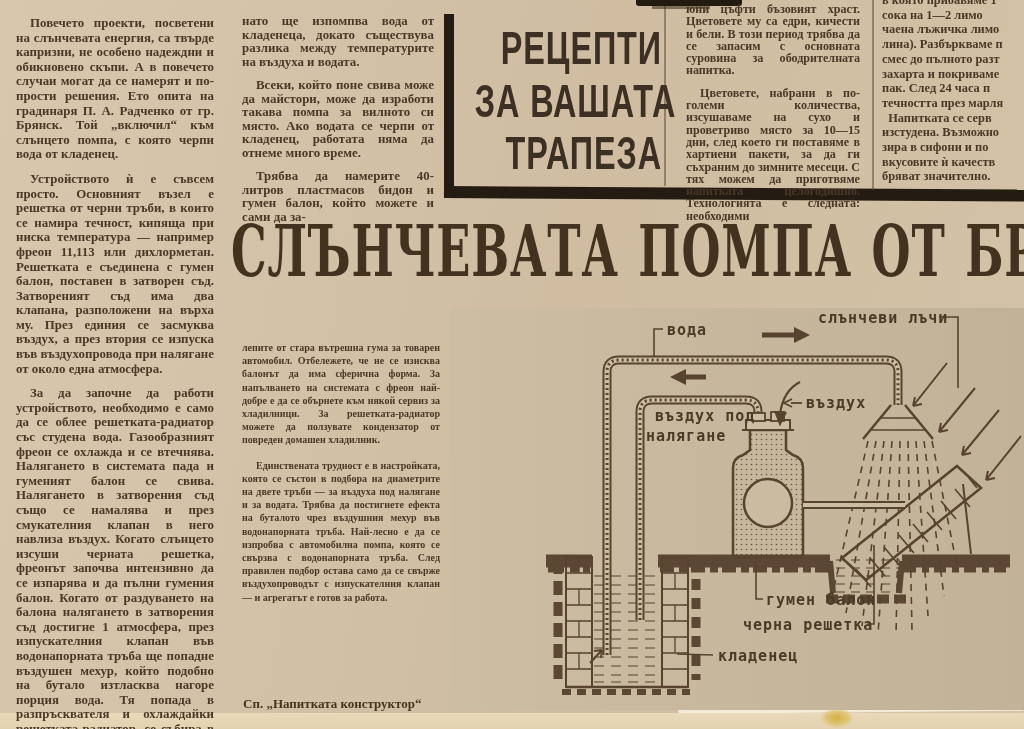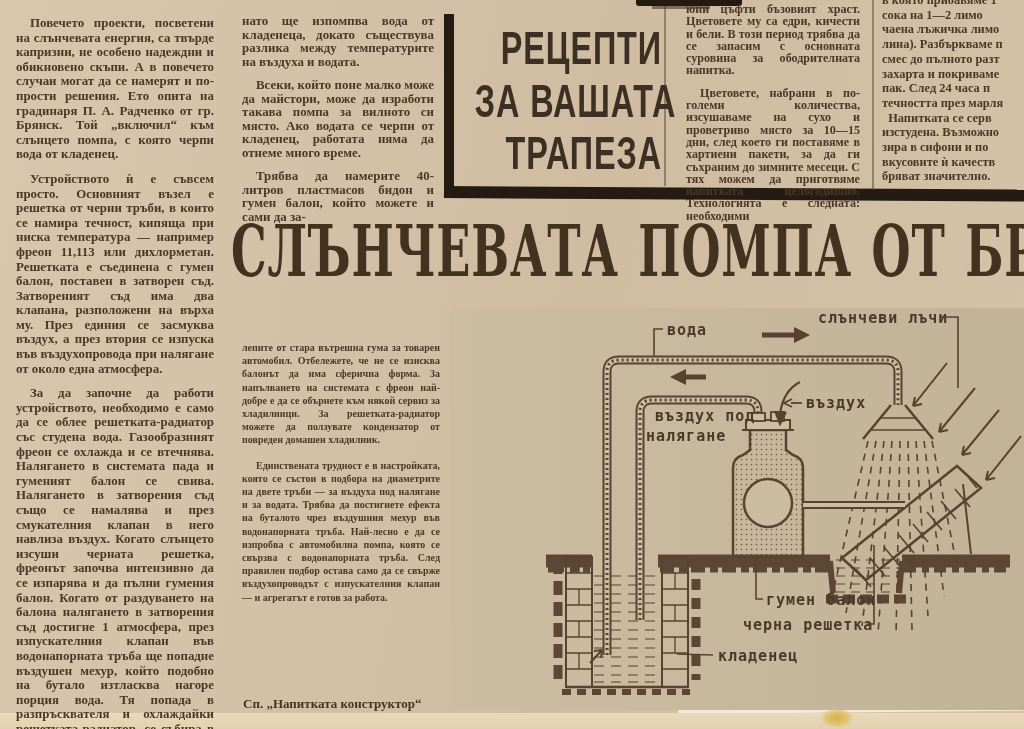--- a/index.html
+++ b/index.html
@@ -60,21 +60,21 @@
   <div class="col col1">
 
   <p>Повечето проекти, посветени на слънчевата енергия, са твърде капризни, не особено надеждни и обикновено скъпи. А в повечето случаи могат да се намерят и по-прости решения. Ето опита на градинаря П. А. Радченко от гр. Брянск. Той „включил“ към слънцето помпа, с която черпи вода от кладенец.</p>
       <p>Устройството ѝ е съвсем просто. Основният възел е решетка от черни тръби, в които се намира течност, кипяща при ниска температура — например фреон 11,113 или дихлорметан. Решетката е съединена с гумен балон, поставен в затворен съд. Затвореният съд има два клапана, разположени на върха му. През единия се засмуква въздух, а през втория се изпуска във въздухопровода при налягане от около една атмосфера.</p>
       <p>За да започне да работи устройството, необходимо е само да се облее решетката-радиатор със студена вода. Газообразният фреон се охлажда и се втечнява. Налягането в системата пада и гуменият балон се свива. Налягането в затворения съд също се намалява и през смукателния клапан в него навлиза въздух. Когато слънцето изсуши черната решетка, фреонът започва интензивно да се изпарява и да пълни гумения балон. Когато от раздуването на балона налягането в затворения съд достигне 1 атмосфера, през изпускателния клапан във водонапорната тръба ще попадне въздушен мехур, който подобно на бутало изтласква нагоре порция вода. Тя попада в разпръсквателя и охлаждайки решетката-радиатор, се събира в резервоара за вода. Решетката е охладена, налягането на газа се е понижило, гуменият балон се свива и цикълът ще се повтаря отново с нови и нови порции вода. Слънцето непрекъс-</p>
     </div>
 
   <div class="col col2top cont">
 
   <p>нато ще изпомпва вода от кладенеца, докато съществува разлика между температурите на въздуха и водата.</p>
-      <p>Всеки, който поне малко може да майстори, може да изработи такава помпа за вилното си място. Ако водата се черпи от кладенец, работата няма да отнеме много време.</p>
+      <p>Всеки, който поне свива може да майстори, може да изработи такава помпа за вилното си място. Ако водата се черпи от кладенец, работата няма да отнеме много време.</p>
       <p>Трябва да намерите 40-литров пластмасов бидон и гумен балон, който можете и сами да за-</p>
     </div>
 
   <div class="bar-v"></div>
   <div class="bar-h"></div>
   <div class="rule rule1"></div>
   <div class="rule rule2"></div>
   <div class="topfrag"></div>
   <div class="topfrag2"></div>
   <div class="recipes">

